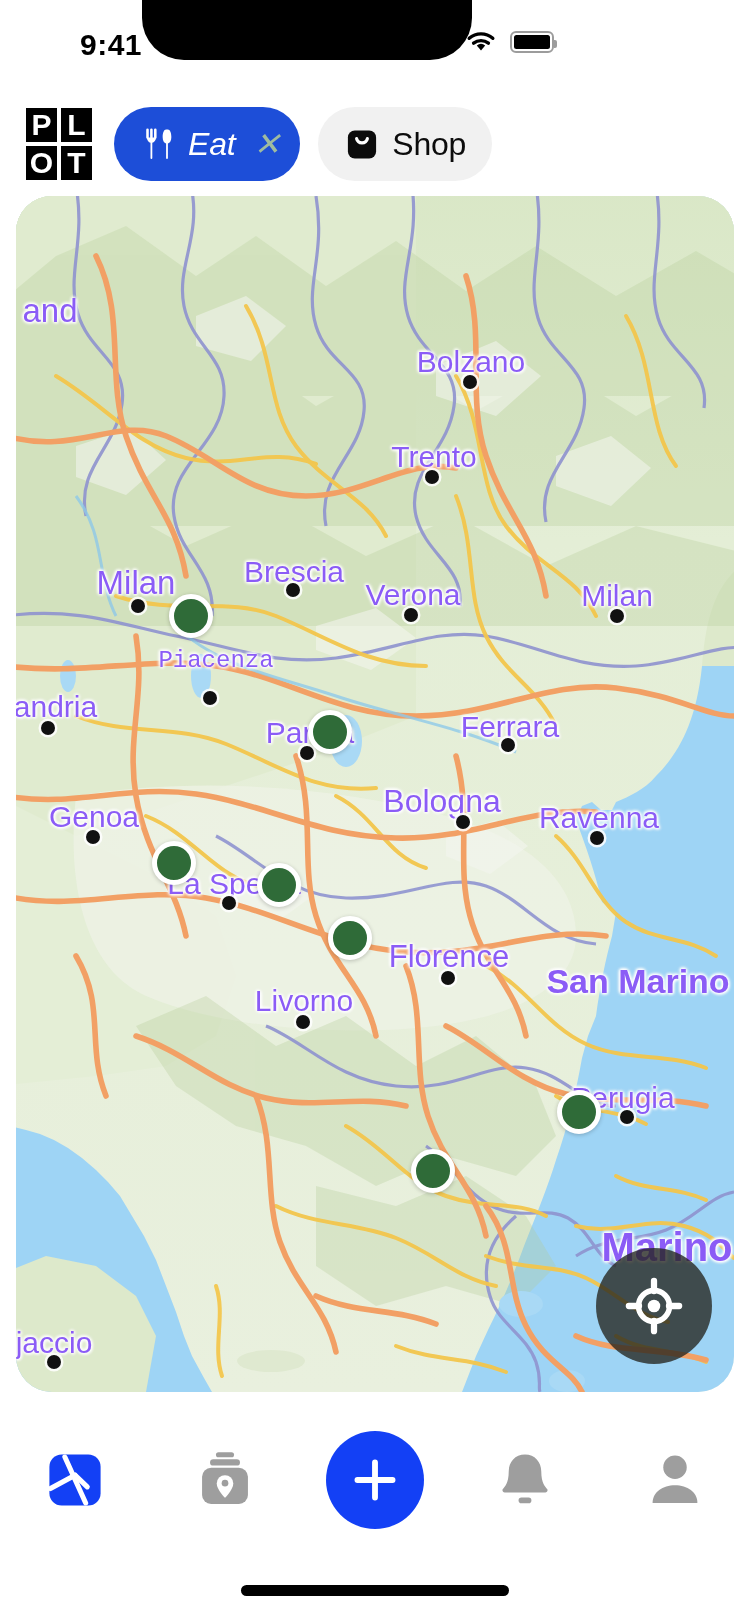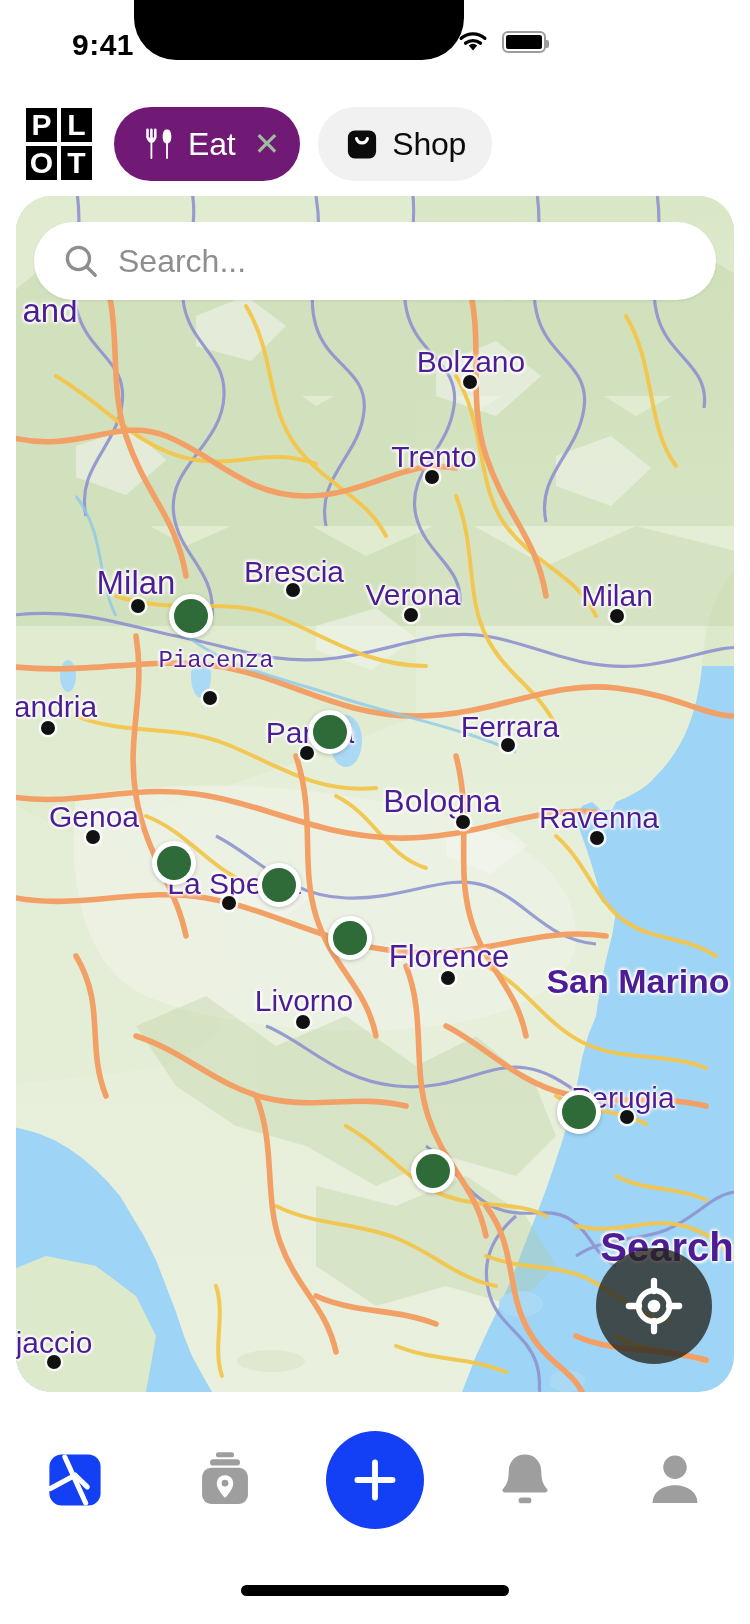--- a/index.html
+++ b/index.html
@@ -5,21 +5,21 @@
   * { box-sizing: border-box; margin: 0; padding: 0; }
   html, body {
     width: 750px; height: 1624px;
     background: #ffffff;
     font-family: "Liberation Sans", sans-serif;
     overflow: hidden;
   }
   .phone { position: relative; width: 750px; height: 1624px; background: #fff; overflow: hidden; }
 
   
-  .statusbar { position: absolute; top: 0; left: 0; width: 598px; height: 92px; z-index: 40; }
+  .statusbar { position: absolute; top: 0; left: 8px; width: 598px; height: 92px; z-index: 40; }
   .notch {
     position: absolute; top: -30px; left: 50%; transform: translateX(-50%);
     width: 330px; height: 90px; background: #000; border-radius: 0 0 42px 42px;
   }
   .status-time {
     position: absolute; left: 72px; top: 28px;
     font-size: 30px; font-weight: bold; color: #000; letter-spacing: .5px;
   }
   .status-right { position: absolute; right: 52px; top: 30px; display: flex; align-items: center; gap: 13px; }
   .cell { display: flex; align-items: flex-end; gap: 3px; height: 22px; }
@@ -52,21 +52,21 @@
     background: #000; color: #fff; font-weight: 900; font-size: 30px;
     display: flex; align-items: center; justify-content: center;
     font-family: "Liberation Sans", sans-serif; line-height: 1;
   }
   .pills { display: flex; align-items: center; gap: 18px; margin-left: 22px; }
   .pill {
     display: flex; align-items: center; gap: 12px; height: 74px;
     padding: 0 26px; border-radius: 37px; background: #f1f1f1; white-space: nowrap;
   }
   .pill .plabel { font-size: 32px; color: #0c0c0c; font-weight: 400; letter-spacing: -.2px; }
-  .pill.active { background: #701a75; padding-right: 20px; }
+  .pill.active { background: #1d4ed8; padding-right: 20px; font-style: italic; }
   .pill.active .plabel { color: #fff; }
   .pill .close { font-size: 32px; color: #9fbba0; margin-left: 6px; line-height: 1; }
   .picon { width: 36px; height: 36px; display: block; flex: 0 0 auto; }
 
   
   .map {
     position: absolute; left: 16px; top: 196px; width: 718px; height: 1196px;
     border-radius: 36px; overflow: hidden; background: #e9efe2; z-index: 10;
   }
   .mapsvg { position: absolute; inset: 0; width: 100%; height: 100%; display: block; }
@@ -83,21 +83,21 @@
   
   .locate {
     position: absolute; right: 22px; bottom: 28px; width: 116px; height: 116px;
     border-radius: 58px; background: rgba(36,36,30,.78);
     display: flex; align-items: center; justify-content: center; z-index: 20;
   }
 
   
   .lbl {
     position: absolute; transform: translate(-50%, -50%);
-    color: #4c1d95; font-weight: 400; white-space: nowrap;
+    color: #8b5cf6; font-weight: 400; white-space: nowrap;
     text-shadow: 0 0 4px #fff, 0 0 4px #fff, 0 0 3px #fff, 1px 1px 3px #fff, -1px -1px 3px #fff;
     pointer-events: none;
   }
   .citydot {
     position: absolute; width: 14px; height: 14px; border-radius: 50%;
     background: #111; transform: translate(-50%, -50%);
     box-shadow: 0 0 0 2.5px rgba(255,255,255,.85);
   }
   .marker {
     position: absolute; width: 44px; height: 44px; border-radius: 50%;
@@ -373,40 +373,33 @@
       <div class="lbl" style="left:288px; top:805px; font-size:30px;">Livorno</div>
       <div class="citydot" style="left:287px; top:826px;"></div>
 
       <div class="lbl" style="left:607px; top:902px; font-size:30px;">Perugia</div>
       <div class="citydot" style="left:611px; top:921px;"></div>
 
       <div class="lbl" style="left:38px; top:1147px; font-size:30px;">jaccio</div>
       <div class="citydot" style="left:38px; top:1166px;"></div>
 
       <div class="lbl" style="left:622px; top:785px; font-size:34px; font-weight:700;">San Marino</div>
-      <div class="lbl" style="left:651px; top:1051px; font-size:40px; font-weight:700;">Search</div>
+      <div class="lbl" style="left:651px; top:1051px; font-size:40px; font-weight:700;">Marino</div>
     </div>
 
     <div>
       <div class="marker" style="left:175px; top:420px;"></div>
       <div class="marker" style="left:314px; top:536px;"></div>
       <div class="marker" style="left:158px; top:667px;"></div>
       <div class="marker" style="left:263px; top:689px;"></div>
       <div class="marker" style="left:334px; top:742px;"></div>
       <div class="marker" style="left:563px; top:916px;"></div>
       <div class="marker" style="left:417px; top:975px;"></div>
     </div>
 
-    <div class="searchbar">
-      <svg class="sicon" viewBox="0 0 24 24">
-        <circle cx="10.4" cy="10.4" r="7" stroke="#8e8e8e" stroke-width="2.1" fill="none"></circle>
-        <path d="M15.6 15.6L21 21" stroke="#8e8e8e" stroke-width="2.1" stroke-linecap="round"></path>
-      </svg>
-      <span class="stext">Search...</span>
-    </div>
 
     <div class="locate">
       <svg width="58" height="58" viewBox="0 0 24 24">
         <circle cx="12" cy="12" r="6.4" stroke="#fff" stroke-width="2.3" fill="none"></circle>
         <circle cx="12" cy="12" r="2.6" fill="#fff"></circle>
         <path d="M12 1.6v4.2M12 18.2v4.2M1.6 12h4.2M18.2 12h4.2" stroke="#fff" stroke-width="2.6" stroke-linecap="round"></path>
       </svg>
     </div>
   </div>
 

